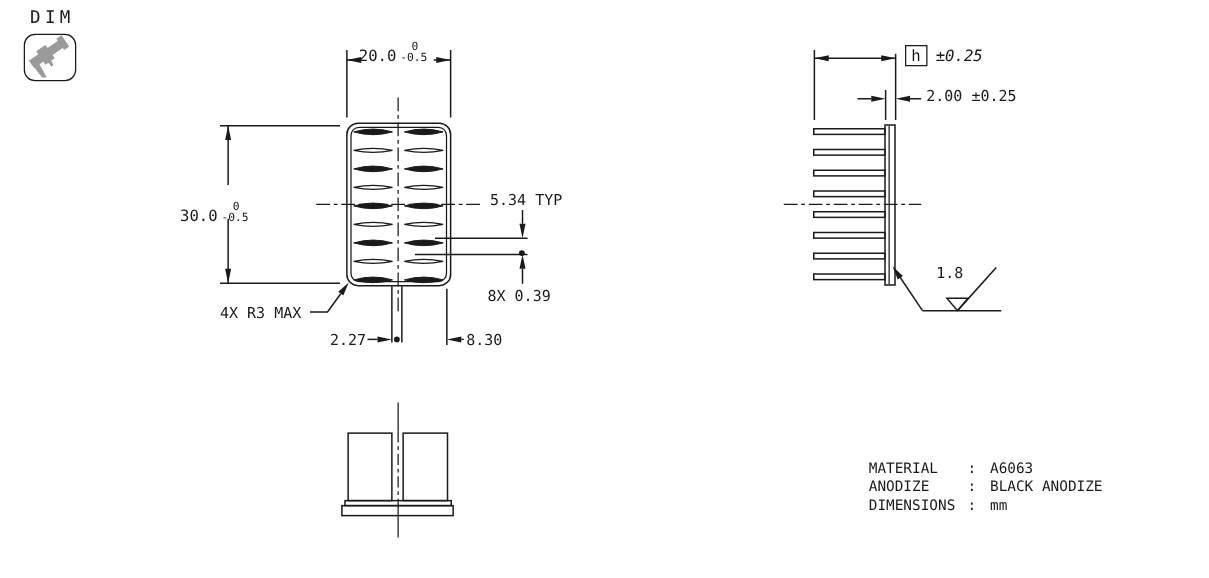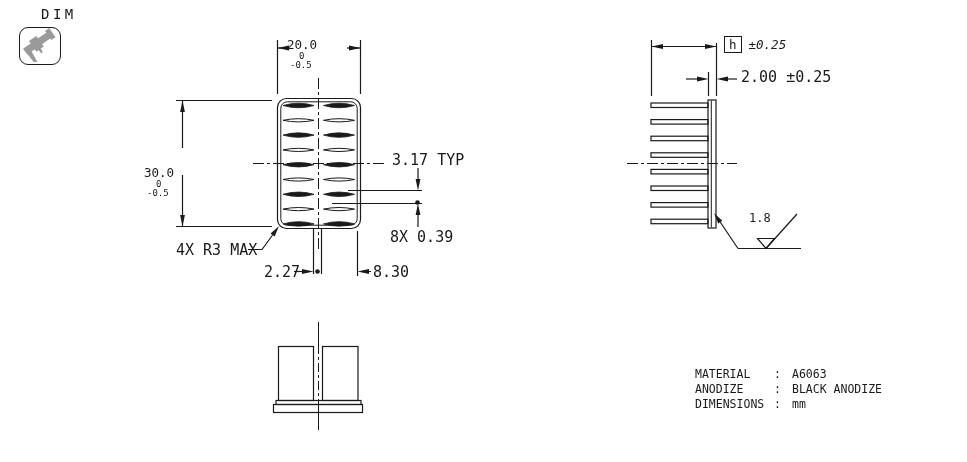--- a/index.html
+++ b/index.html
@@ -1,33 +1,33 @@
 <!DOCTYPE html>
 <html><head>
 <meta charset="utf-8">
 <style>
   html,body{margin:0;padding:0;background:#fff;}
   #canvas{
     position:relative;width:967px;height:462px;background:#fff;overflow:hidden;
     font-family:"DejaVu Sans Mono","Liberation Mono",monospace;color:#1a1a1a;
   }
   #canvas *{box-sizing:border-box;}
-  .txt{position:absolute;white-space:pre;font-size:15px;line-height:14px;color:#1a1a1a;}
+  .txt{position:absolute;white-space:pre;font-size:12px;line-height:14px;color:#1a1a1a;}
   svg.lines{position:absolute;left:0;top:0;}
   
-  .dimtol{position:absolute;display:flex;align-items:flex-start;flex-direction:column;}
+  .dimtol{position:absolute;display:flex;align-items:flex-start;}
   .dimtol .main{font-size:12.5px;line-height:13px;margin-top:5px;}
   .dimtol .tolcol{display:flex;flex-direction:column;font-size:9px;line-height:8.5px;margin-left:3px;margin-top:1px;}
   .dimtol .tolcol .u{margin-left:9px;}
   
   .hdim{position:absolute;display:flex;align-items:flex-start;}
   .hdim .box{display:inline-block;border:1.3px solid #1a1a1a;padding:0 4px;font-size:12.5px;line-height:15px;}
   .hdim .aftertol{font-size:12.5px;line-height:14px;margin-left:7px;margin-top:2px;font-style:italic;}
   
-  .stamp-label{position:absolute;left:24px;top:6px;font-size:14px;letter-spacing:3.5px;line-height:17px;margin-left:17px;}
+  .stamp-label{position:absolute;left:24px;top:6px;font-size:14px;letter-spacing:3.5px;line-height:17px;}
   .stamp-box{position:absolute;left:19px;top:27px;width:42px;height:38px;border:1.8px solid #1a1a1a;border-radius:9px;}
   
   .notes{position:absolute;left:648px;top:367px;font-size:11.5px;line-height:15px;}
   .notes .row{display:flex;padding-left:47px;}
   .notes .lbl{display:inline-block;width:79px;}
   .notes .sep{display:inline-block;width:18px;}
 </style>
 </head>
 <body>
 
@@ -188,21 +188,21 @@
   </div>
 
   <div class="dimtol" style="left:144px;top:161px">
     <span class="main">30.0</span>
     <span class="tolcol">
       <span class="u">0</span>
       <span class="l">-0.5</span>
     </span>
   </div>
 
-  <div class="txt" style="left:392px;top:153px">3.17 TYP</div>
+  <div class="txt" style="left:392px;top:153px">5.34 TYP</div>
   <div class="txt" style="left:390px;top:230px">8X 0.39</div>
   <div class="txt" style="left:176px;top:243px">4X R3 MAX</div>
   <div class="txt" style="left:264px;top:265px">2.27</div>
   <div class="txt" style="left:373px;top:265px">8.30</div>
 
   <div class="hdim" style="left:724px;top:36px">
     <span class="box">h</span>
     <span class="aftertol">±0.25</span>
   </div>
   <div class="txt" style="left:741px;top:70px">2.00 ±0.25</div>

